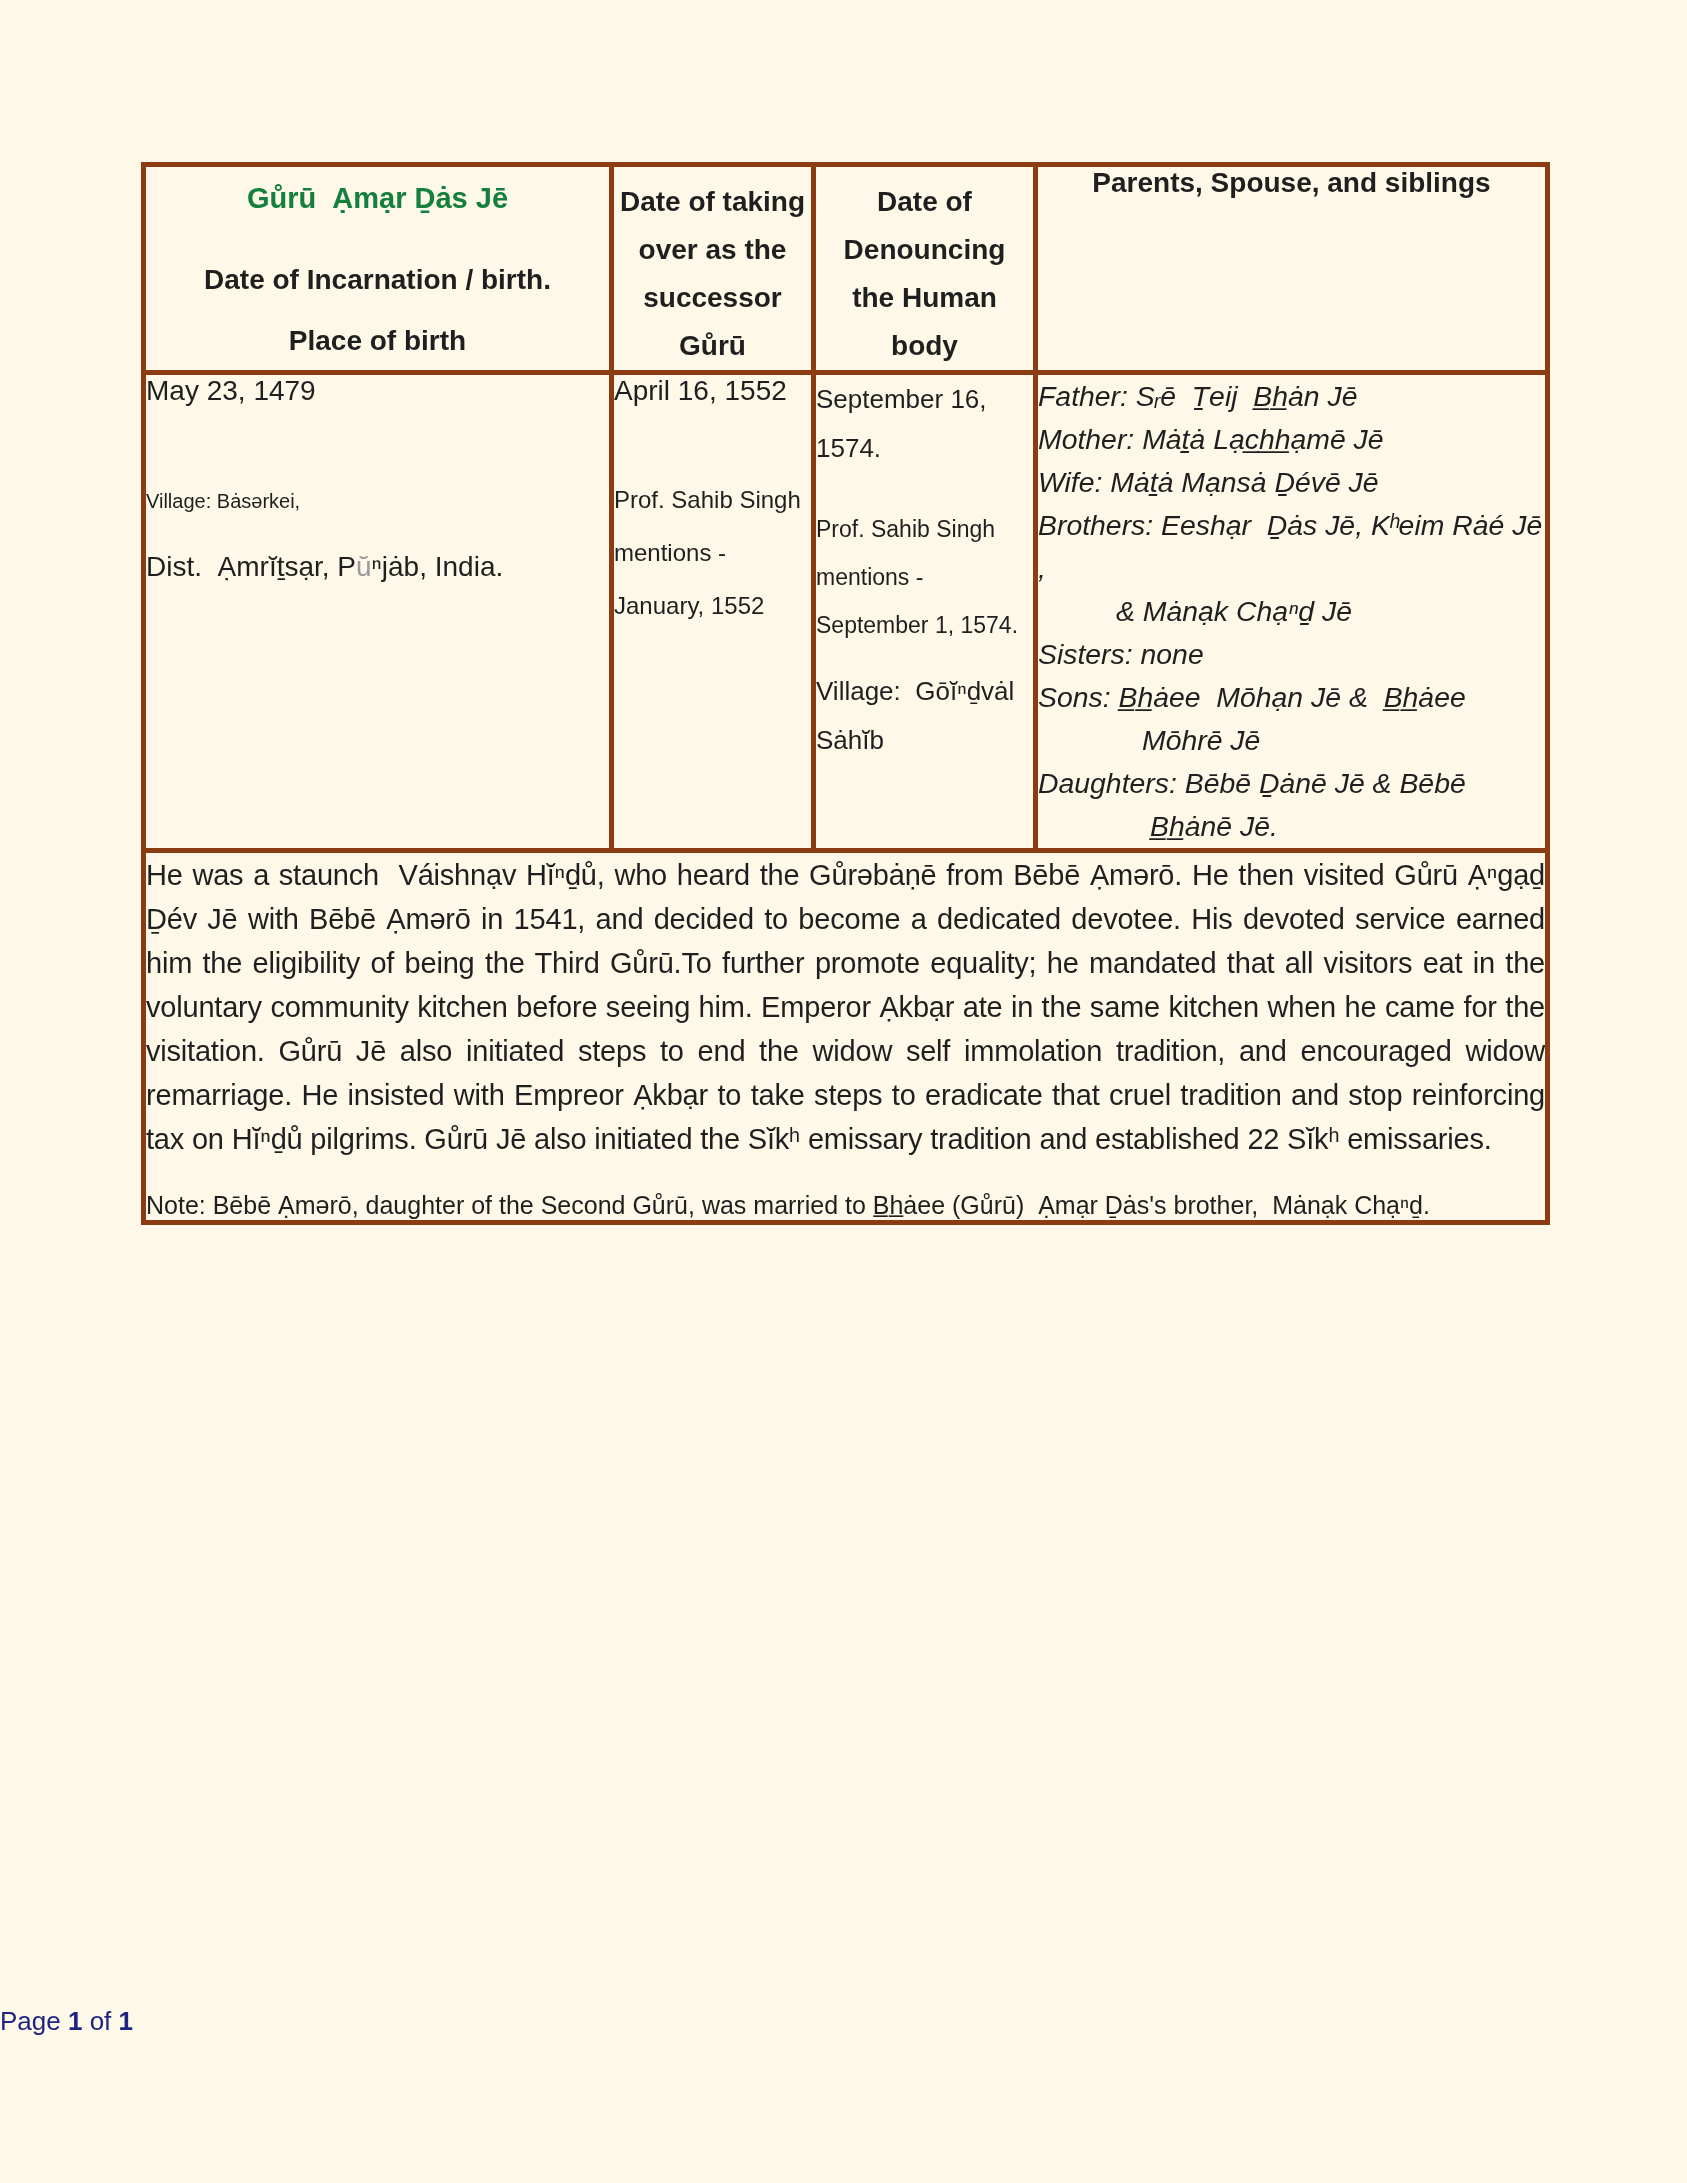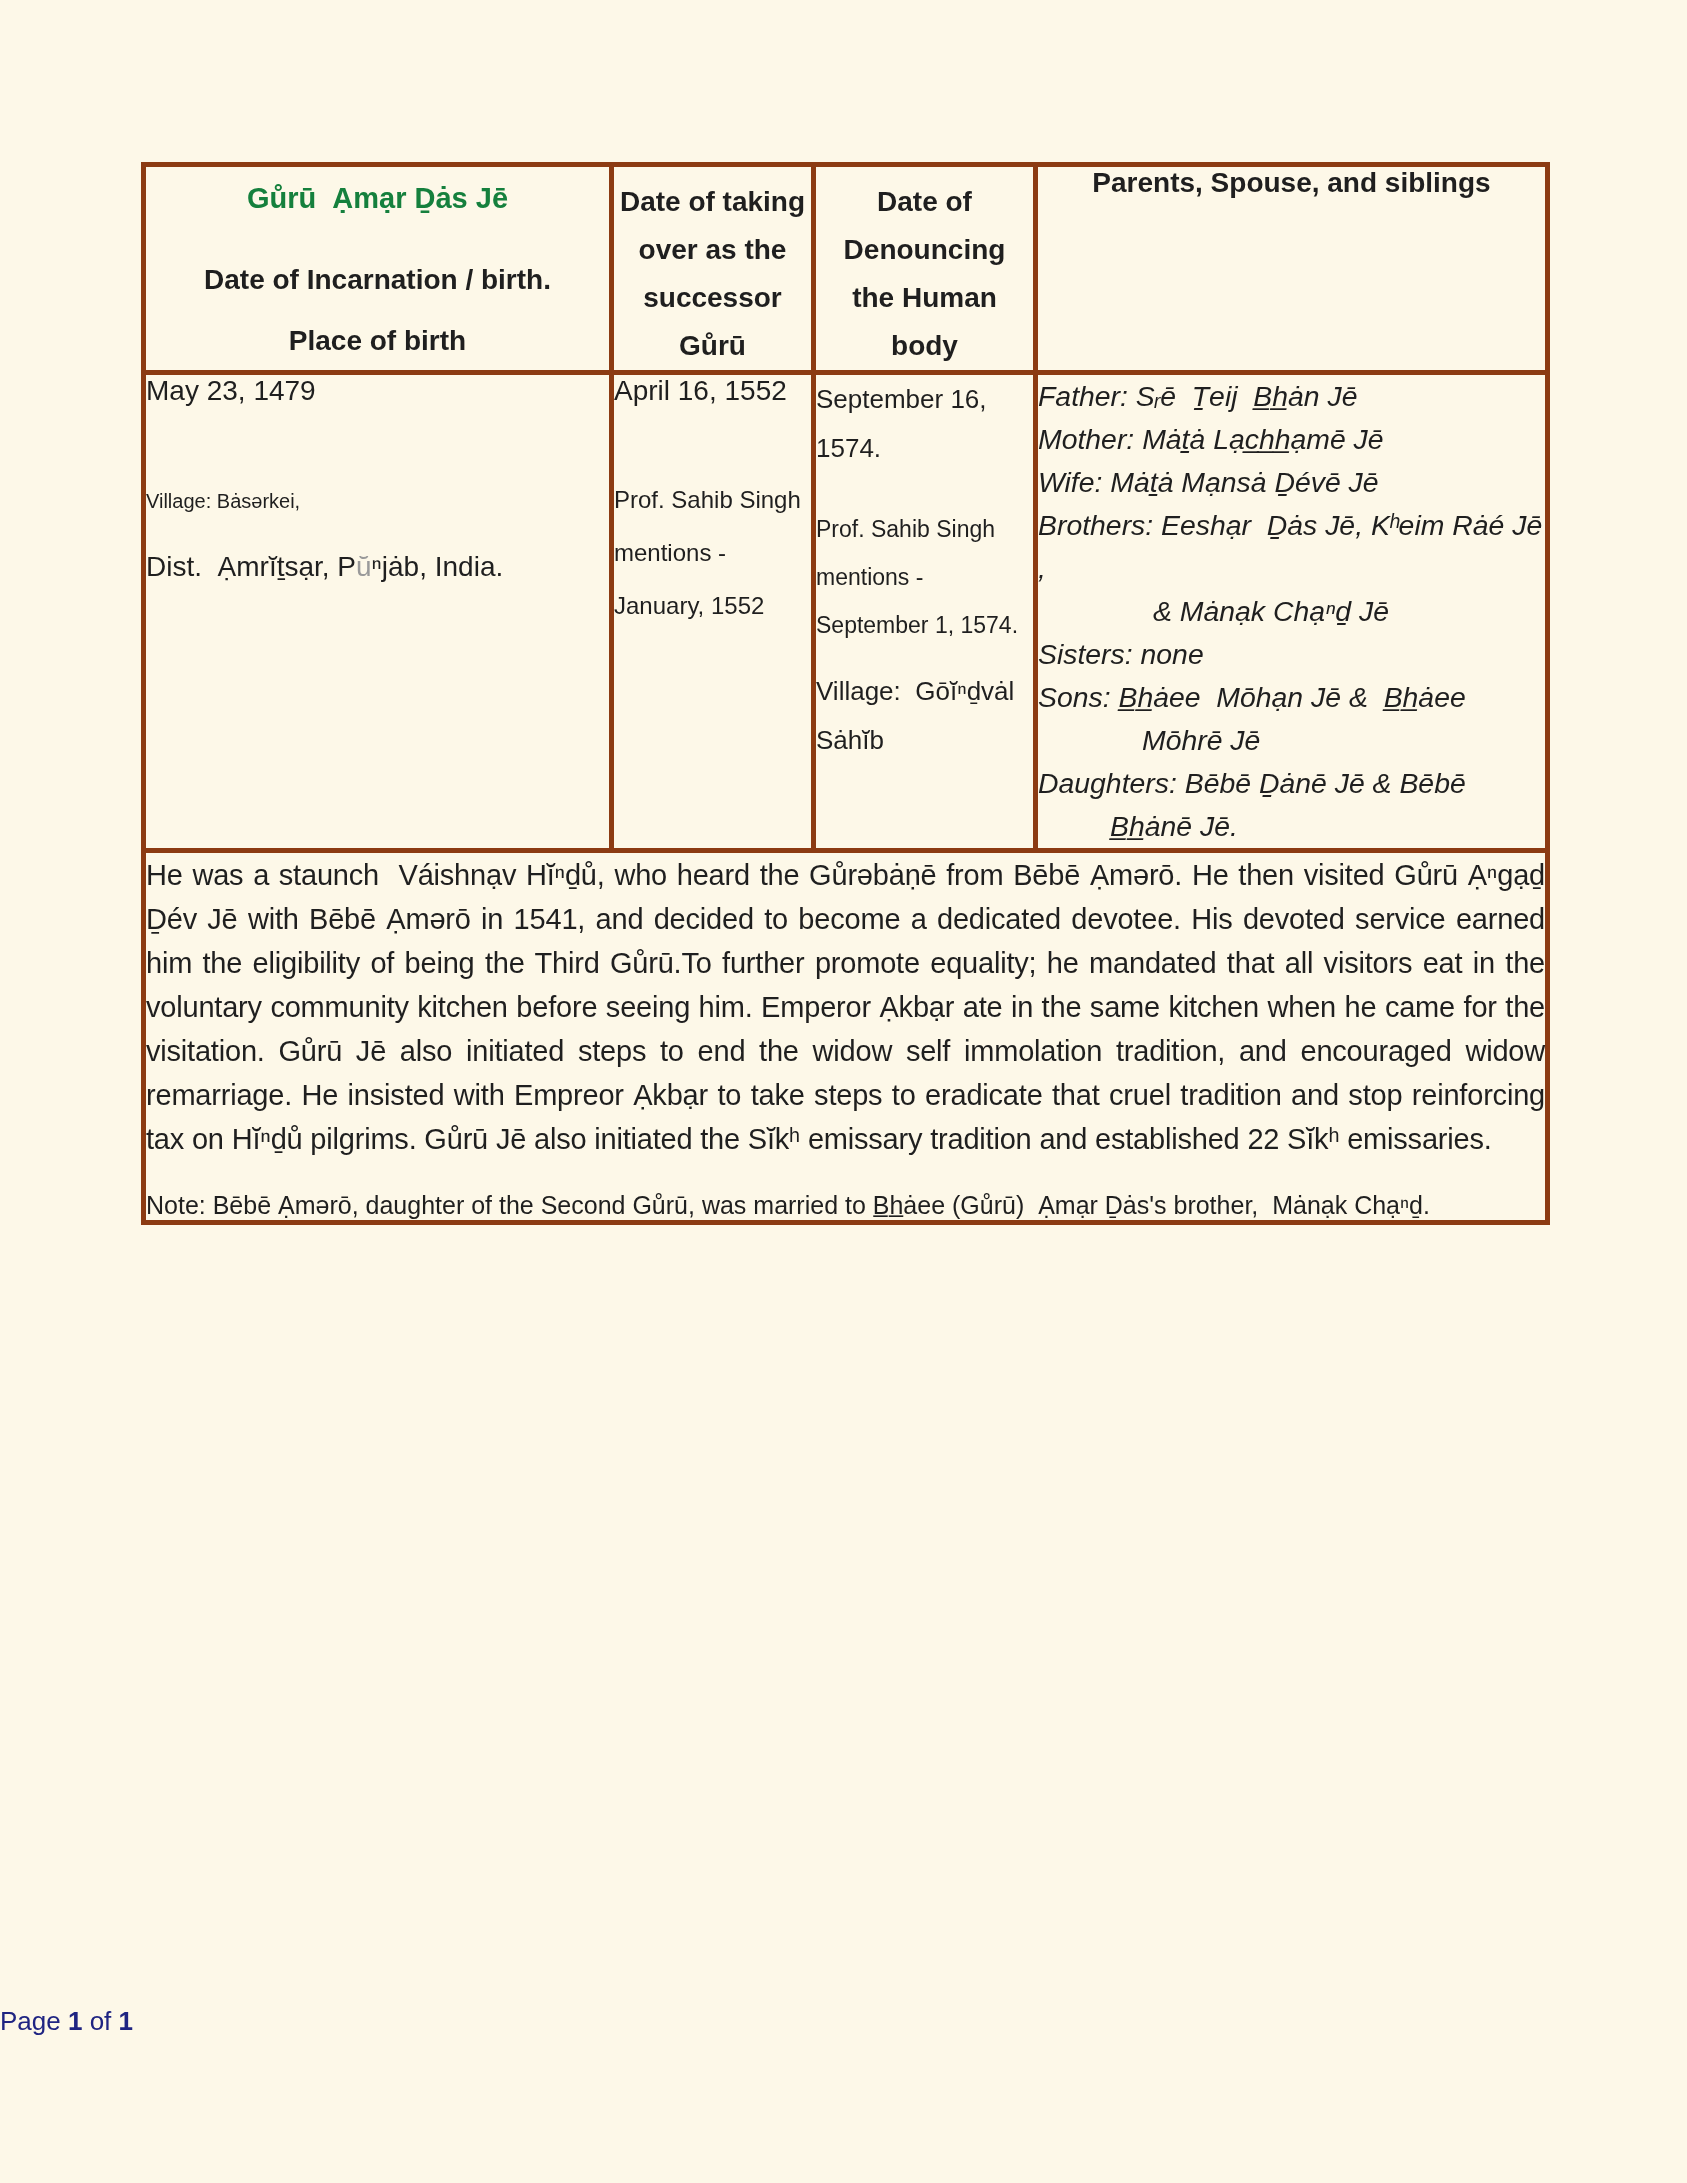--- a/index.html
+++ b/index.html
@@ -49,23 +49,23 @@
   .gray { color:#9a9a9a; }
   td.c2 { padding:18.5px 6.6px 0 17px; }
   .c2-date { font-size:28px; margin:0 0 66px 0; }
   .c2-mention { font-size:24px; line-height:53px; margin:0; }
   td.c3 { padding:17px 8px 0 17px; }
   .c3-date { font-size:26px; line-height:49px; margin:0 0 32px 0; }
   .c3-mention { font-size:23px; line-height:48px; margin:0 0 18.5px 0; }
   .c3-village { font-size:26px; line-height:49px; margin:0; }
   td.c4 { padding:10.6px 9.3px 0 20px;font-style:italic; }
   .c4-line { font-size:28.4px; line-height:43px; margin:0; }
-  .ind-brothers { padding-left:115px; }
+  .ind-brothers { padding-left:78px; }
   .ind-sons { padding-left:104px; }
-  .ind-daughters { padding-left:72px; }
+  .ind-daughters { padding-left:112px; }
   
   td.para-cell { padding:34px 20px 20px 24px; }
   .big-para {
     font-size:29px; line-height:44px;
     text-align:justify;
     letter-spacing:-0.2px;
     margin:0;
   }
   .note-para {
     margin:30px 0 0 0;

